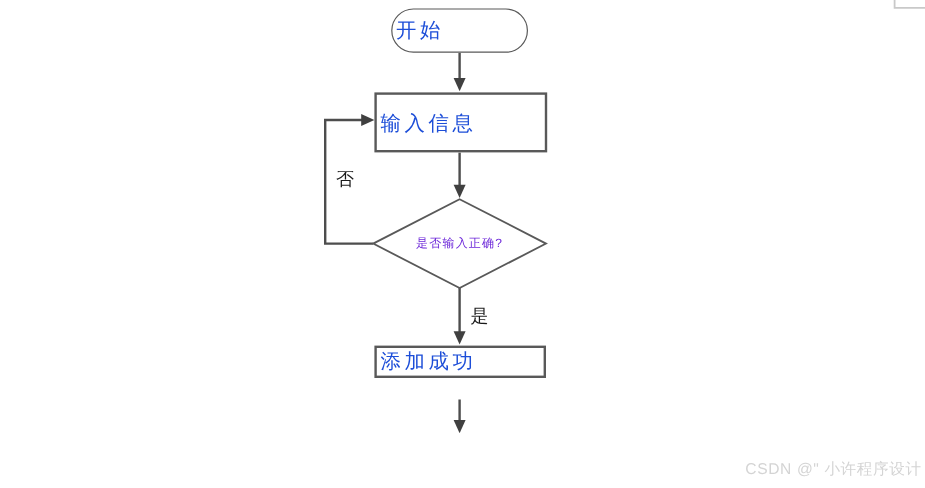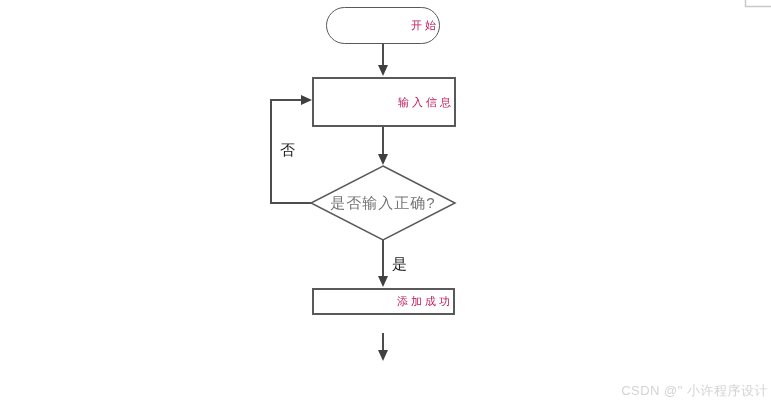--- a/index.html
+++ b/index.html
@@ -13,45 +13,45 @@
     width: 771px;
     height: 407px;
     background: #ffffff;
     overflow: hidden;
   }
   .node {
     position: absolute;
     box-sizing: border-box;
     display: flex;
     align-items: center;
-    justify-content: flex-end;
+    justify-content: flex-start;
     background: #ffffff;
     border: 2px solid #595959;
-    color: #be185d;
-    font-size: 11px;
+    color: #1d4ed8;
+    font-size: 17px;
     letter-spacing: 3px;
     text-indent: 3px; 
     white-space: nowrap;
   }
   .terminator { border-radius: 19px; border-width: 1.5px; }
 
   .node-start   { left: 326px; top: 7px;   width: 114px; height: 37px; }
-  .node-input   { left: 312px; top: 77px;  width: 144px; height: 50px; padding-left: 44px; }
+  .node-input   { left: 312px; top: 77px;  width: 144px; height: 50px; }
   .node-success { left: 312px; top: 288px; width: 143px; height: 27px; }
   .node-end     { left: 327px; top: 362px; width: 112px; height: 38px; }
 
   .decision-label {
     position: absolute;
     left: 311px; top: 166px;
     width: 144px; height: 74px;
     display: flex;
     align-items: center;
     justify-content: center;
-    color: #737373;
-    font-size: 15px;
+    color: #6d28d9;
+    font-size: 10px;
     letter-spacing: 1px;
     white-space: nowrap;
     pointer-events: none;
   }
   .edge-label {
     position: absolute;
     color: #1a1a1a;
     font-size: 15px;
     line-height: 1;
     white-space: nowrap;

